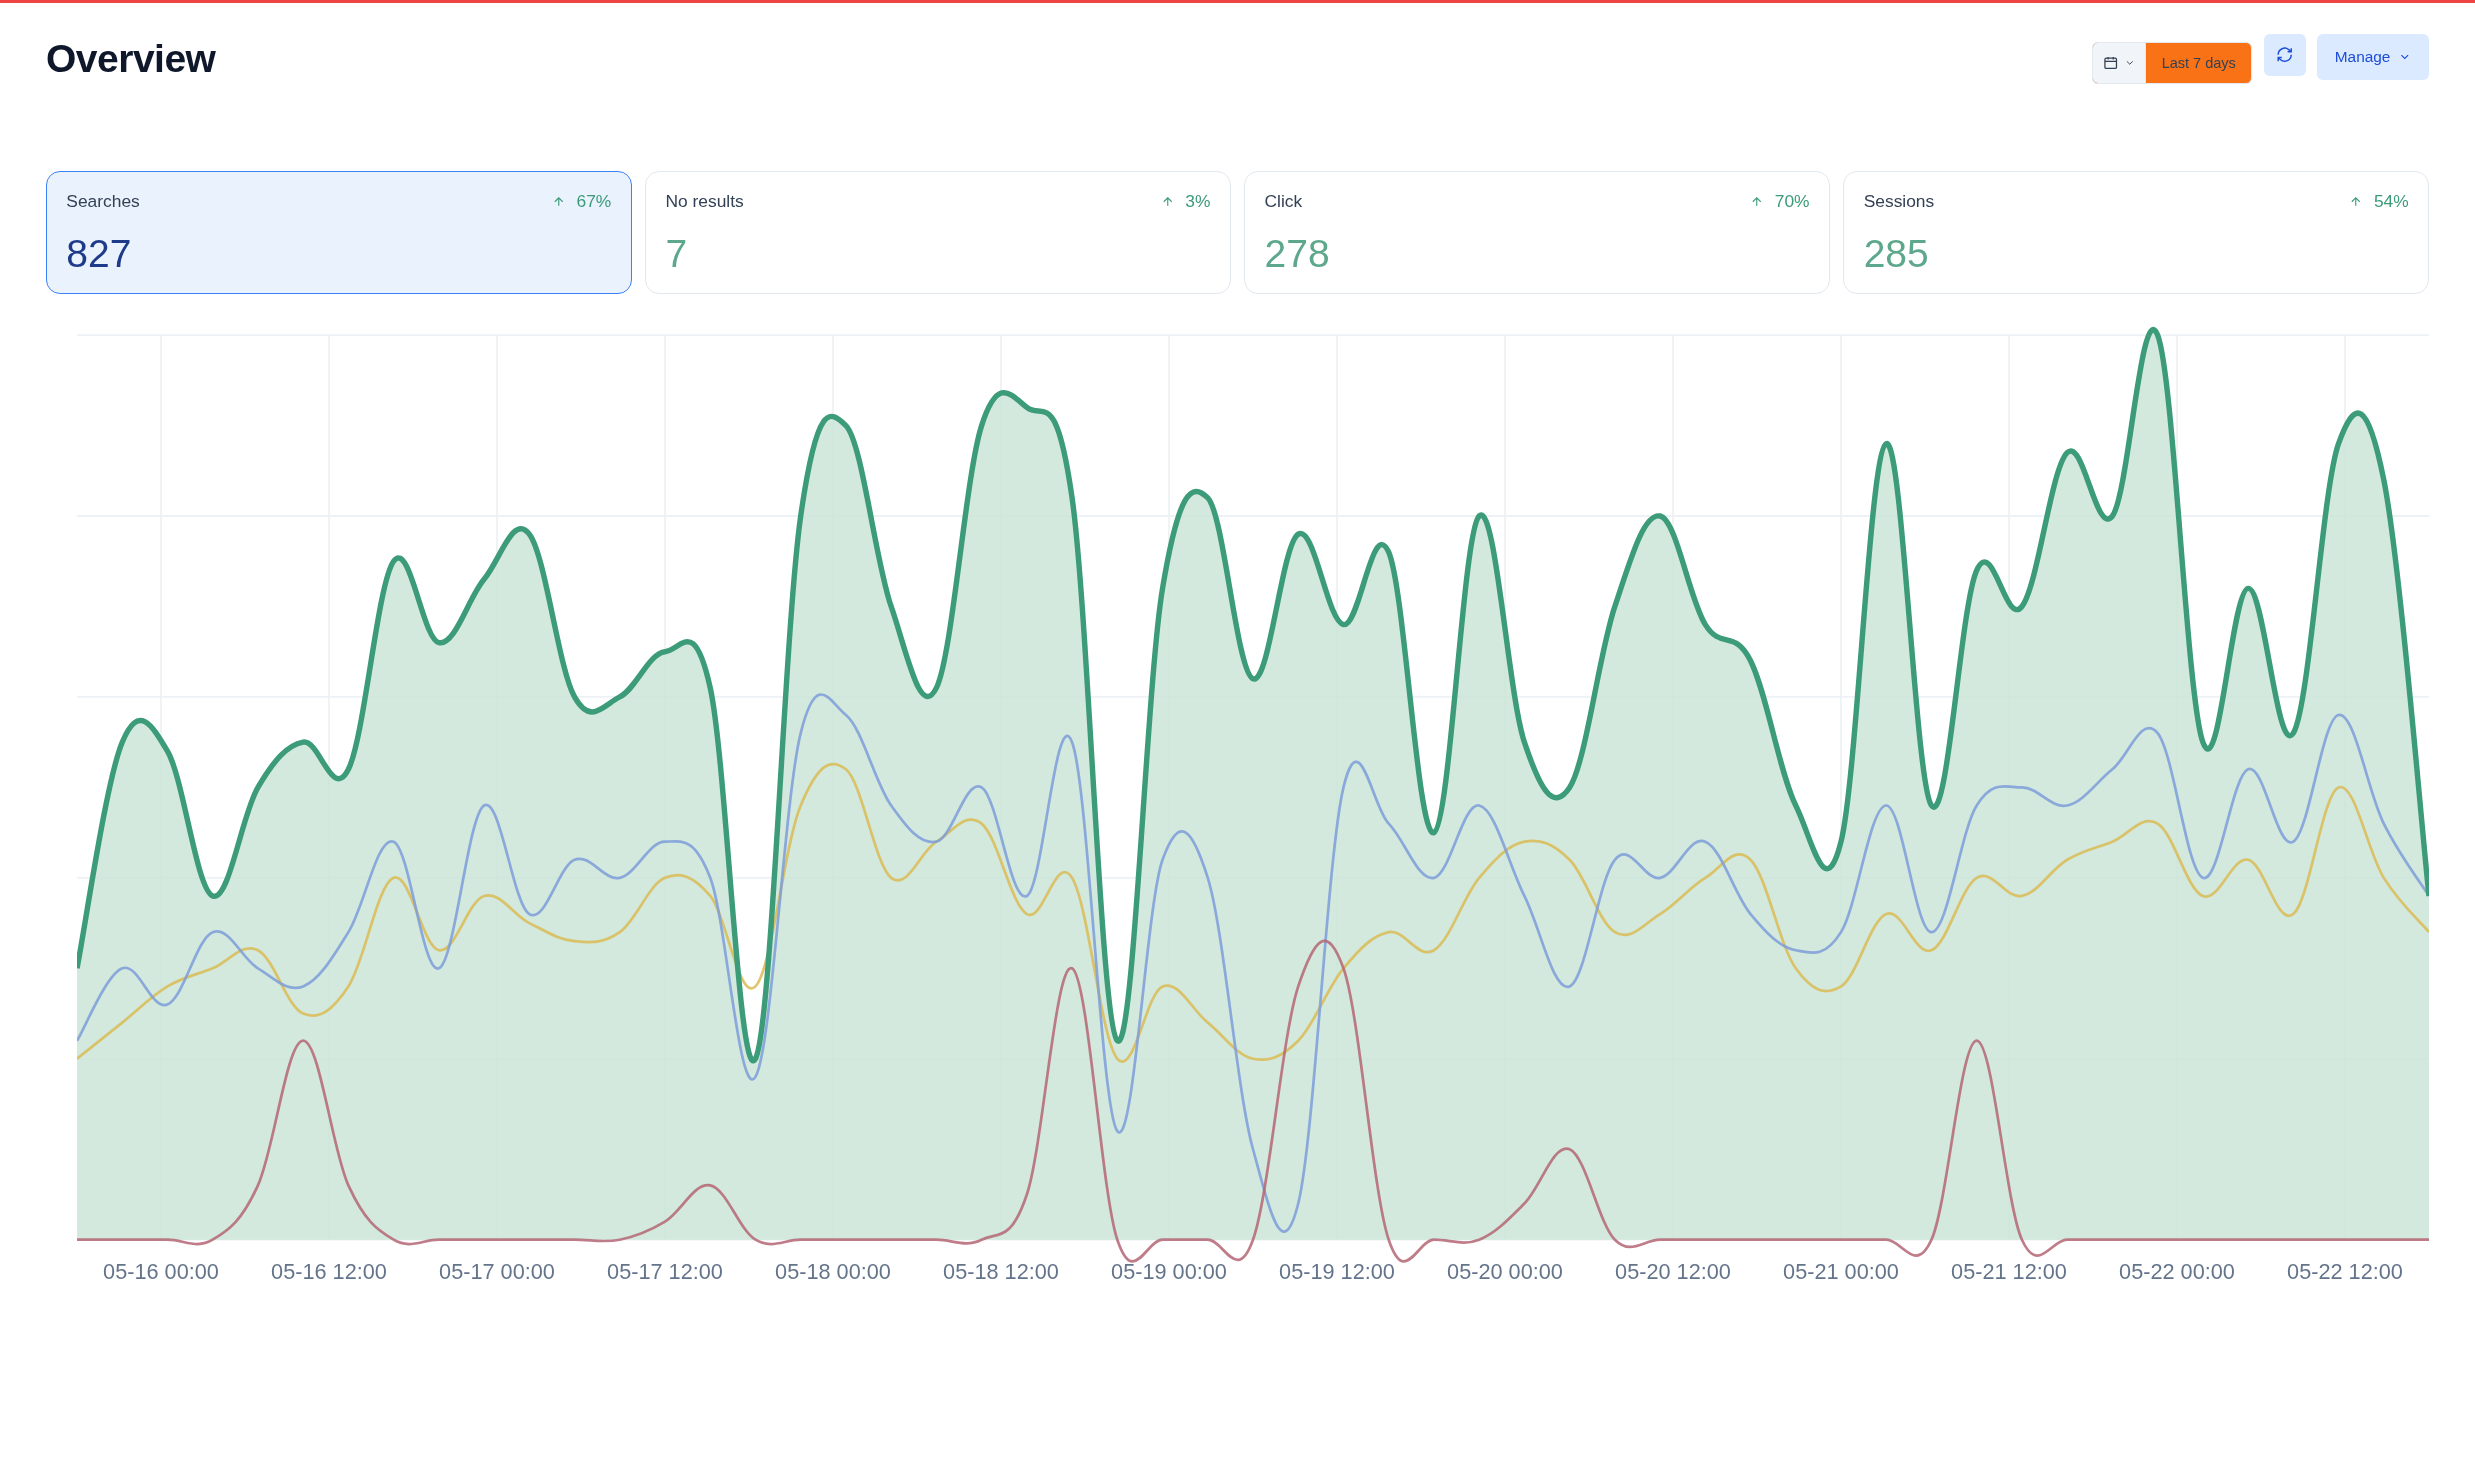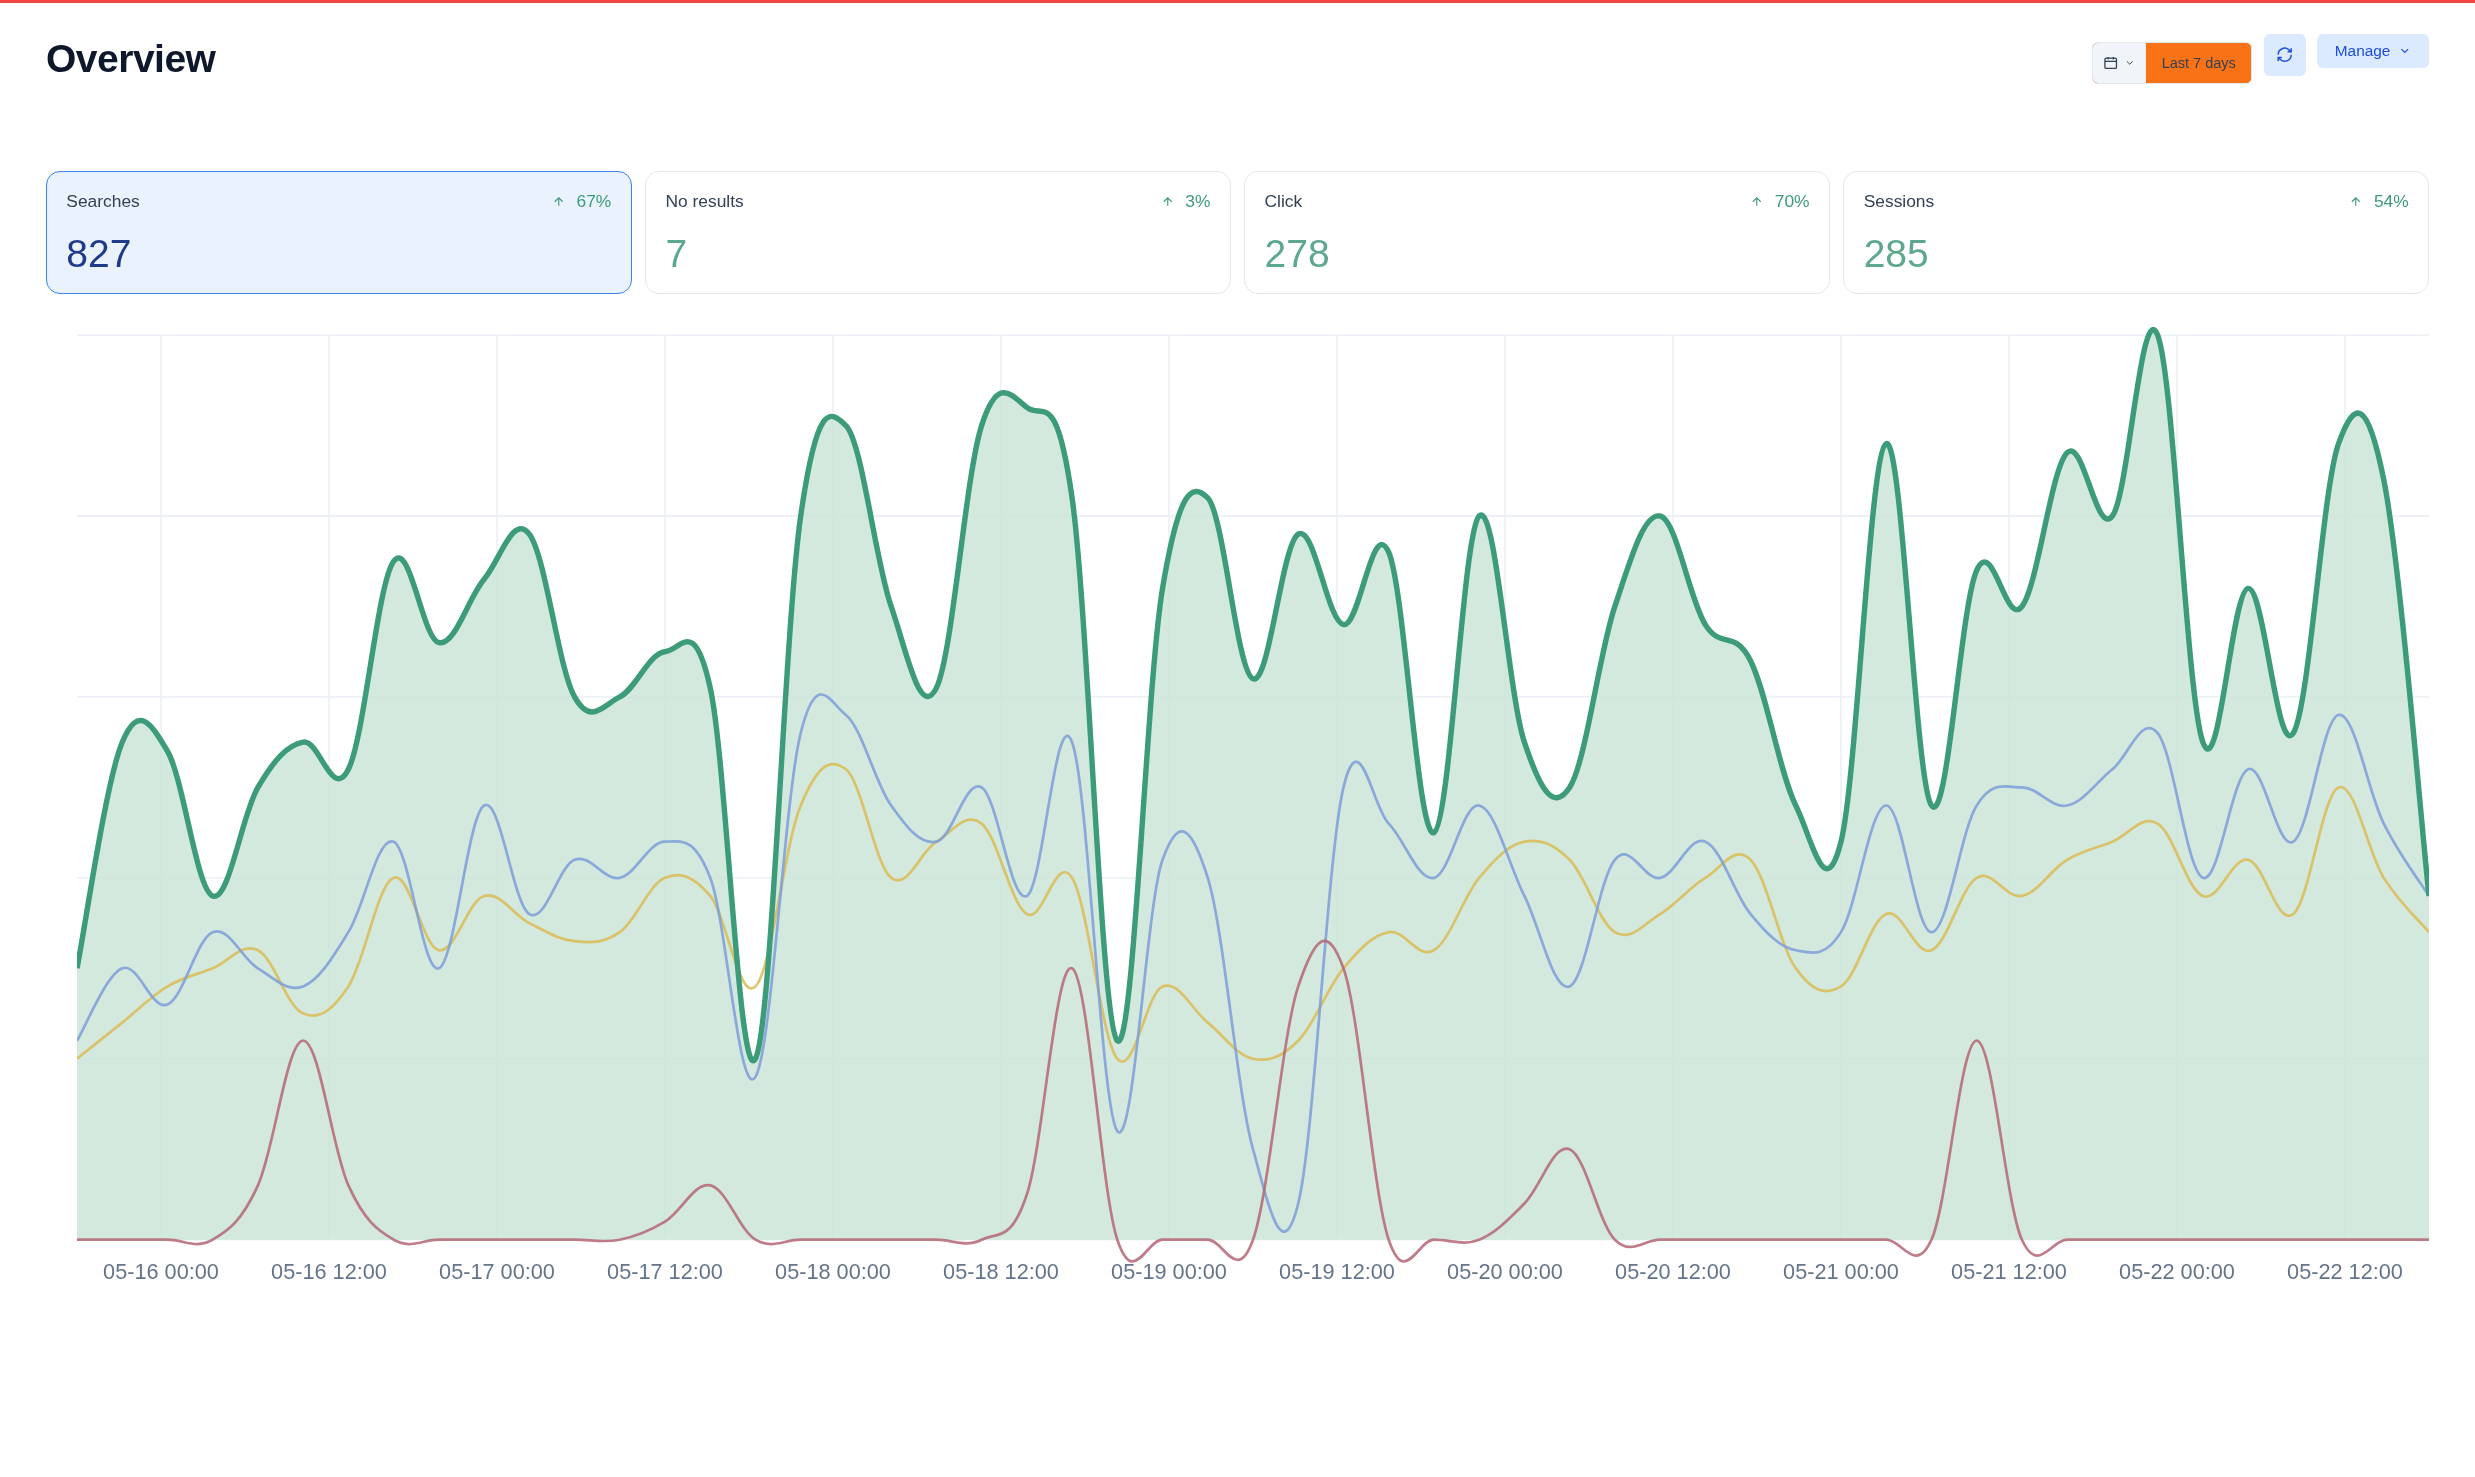--- a/index.html
+++ b/index.html
@@ -61,21 +61,21 @@
     border-radius: 5.8px;
     border: none;
     background: #dbeafe;
     color: #1d4ed8;
     cursor: pointer;
     display: flex;
     align-items: center;
     justify-content: center;
   }
   .manage-btn {
-    height: 34px;
+    height: 46px;
     padding: 0 17.4px;
     border: none;
     border-radius: 5.8px;
     background: #dbeafe;
     color: #1d4ed8;
     font-size: 15.4px;
     font-weight: 500;
     display: flex;
     align-items: center;
     gap: 7.7px;

